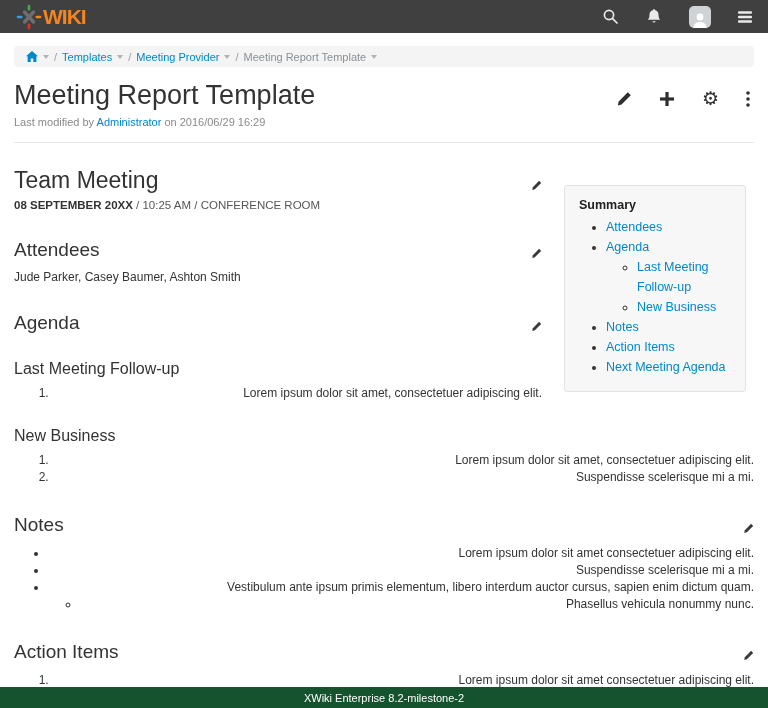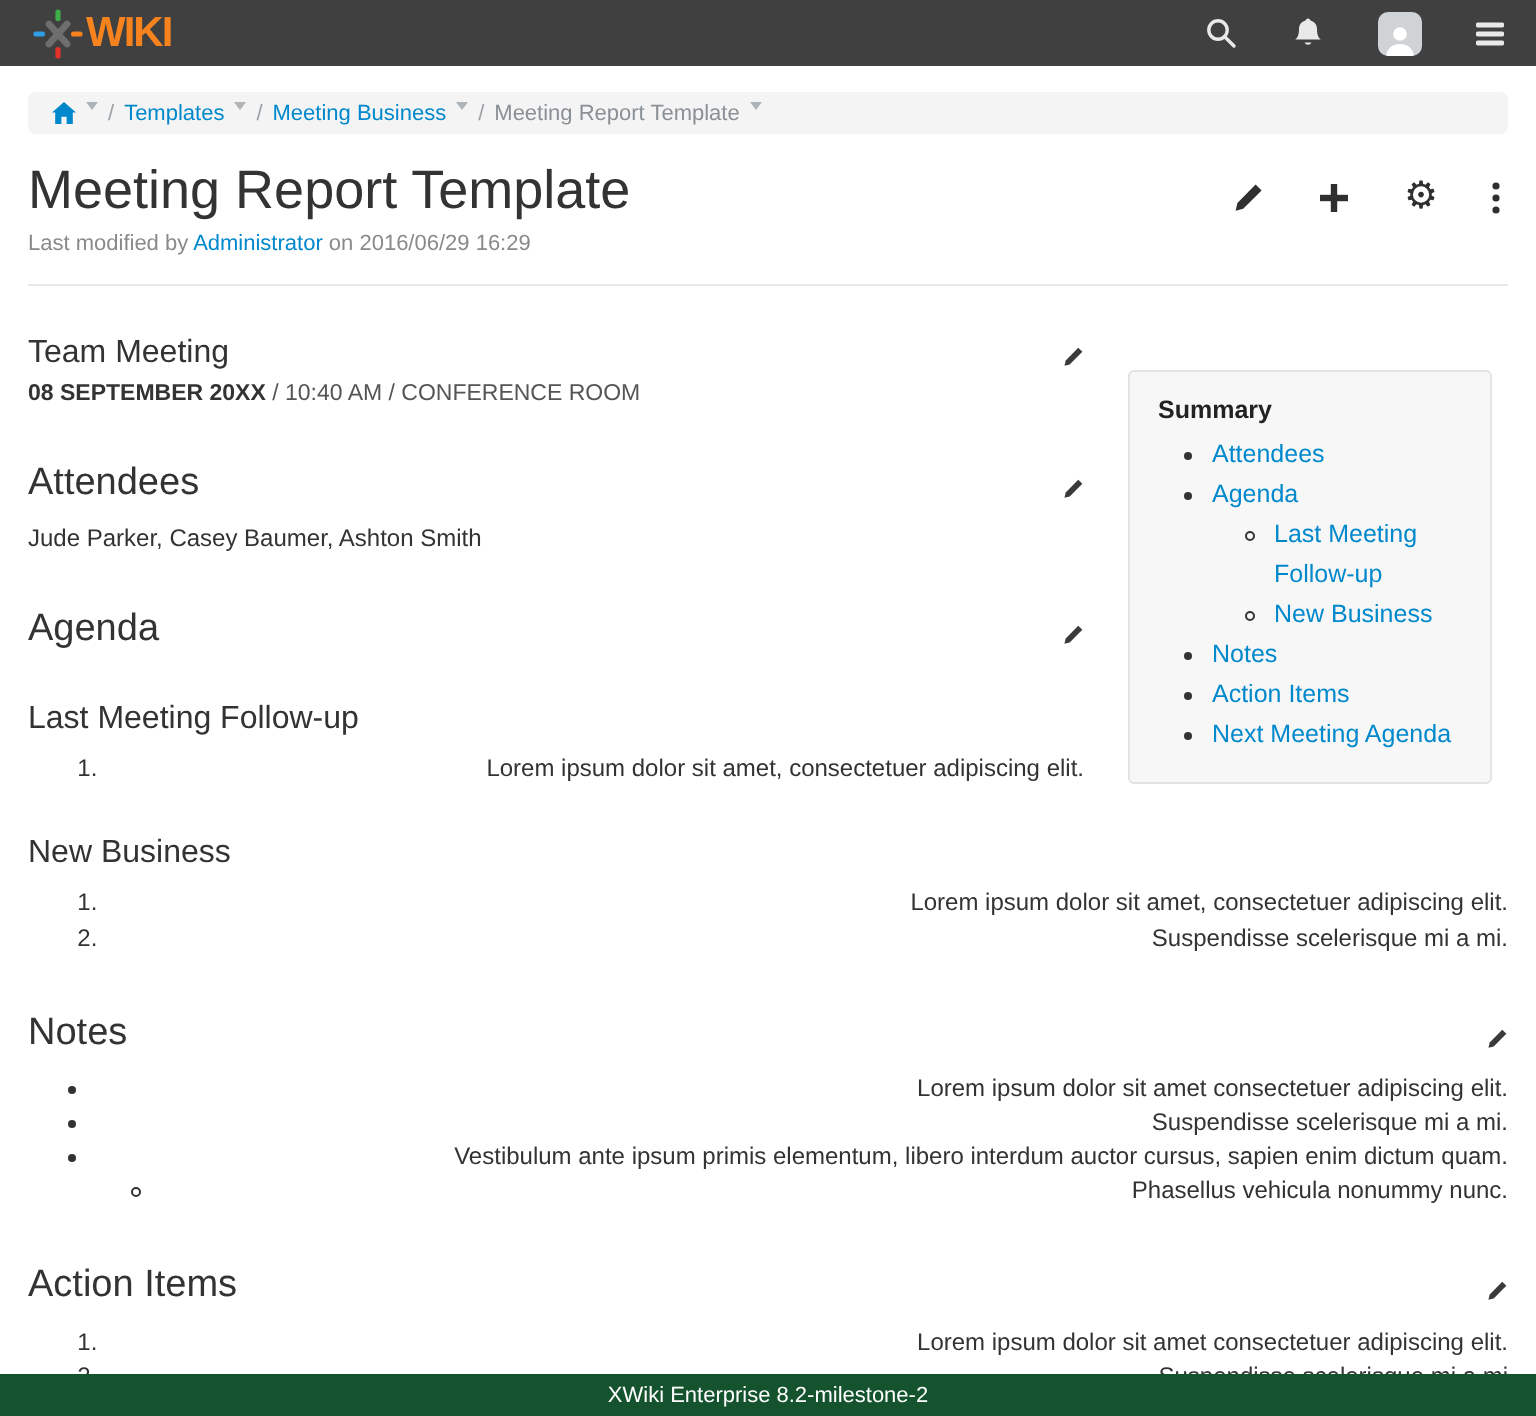--- a/index.html
+++ b/index.html
@@ -22,21 +22,21 @@
   .nav-icon{ color:#e9e9e9; display:flex; align-items:center; cursor:pointer; }
   .avatar-box{ width:22px; height:22px; background:#cfd3d6; border-radius:5px;
     display:flex; align-items:flex-end; justify-content:center; overflow:hidden; }
 
   
   .breadcrumb{
     margin:13px 14px 0; background:#f4f4f4; border-radius:4px;
     padding:5px 12px; font-size:11px; color:#92999e;
     display:flex; align-items:center; height:21px;
   }
-  .crumb{ display:flex; }
+  .crumb{ display:flex; align-items:center; }
   .crumb-sep{ margin:0 5px; color:#9aa0a5; }
   .caret{ width:0; height:0; border-left:3px solid transparent; border-right:3px solid transparent;
     border-top:4px solid #aeb4b8; margin-left:5px; display:inline-block; }
   .crumb-current{ color:#8a9096; }
 
   
   .title-row{ margin:12px 14px 0; display:flex; justify-content:space-between; align-items:flex-start; }
   .page-title{ font-size:27px; font-weight:400; color:#333; margin:0; line-height:1.25; }
   .page-actions{ display:flex; align-items:center; gap:27px; margin-top:10px; padding-right:4px; }
   .page-actions .act{ color:#2f2f2f; display:flex; align-items:center; cursor:pointer; }
@@ -47,21 +47,21 @@
   .doc{ margin:0 14px; }
   .summary-panel{
     float:right; width:182px; margin:18px 8px 14px 22px;
     background:#f7f7f7; border:1px solid #e3e3e3; border-radius:3px;
     padding:12px 6px 14px 14px; font-size:12.5px;
   }
   .summary-title{ font-weight:bold; color:#222; }
   .summary-panel ul{ margin:5px 0 0; padding-left:27px; line-height:1.6; }
   .summary-panel ul ul{ list-style:circle; padding-left:31px; margin:0; }
 
-  .h-doc1{ font-size:16px; font-weight:400; margin:24px 0 5px; line-height:1.2; }
+  .h-doc1{ font-size:23px; font-weight:400; margin:24px 0 5px; line-height:1.2; }
   .h-doc2{ font-size:19px; font-weight:400; margin:27px 0 8px; line-height:1.25; }
   .h-doc3{ font-size:16px; font-weight:400; margin:24px 0 6px; line-height:1.25; }
   .edit-pencil{ float:right; margin-top:3px; cursor:pointer; }
   .meeting-meta{ margin:0; font-size:11.5px; color:#555; }
   .meeting-meta b{ color:#333; }
   .doc p.body-text{ margin:2px 0 0; font-size:12px; color:#333; }
   .doc ol, .doc ul.notes{ margin:6px 0 0; padding-left:38px; line-height:1.42; font-size:12px; color:#333;text-align:right; }
   .doc ul.notes{ padding-left:34px; }
   .doc ul.sub{ list-style:circle; margin:0; padding-left:32px; }
   .clear{ clear:both; }
@@ -129,21 +129,21 @@
     </svg>
     <span class="caret"></span>
   </span>
   <span class="crumb-sep">/</span>
   <span class="crumb">
     <a href="#">Templates</a>
     <span class="caret"></span>
   </span>
   <span class="crumb-sep">/</span>
   <span class="crumb">
-    <a href="#">Meeting Business</a>
+    <a href="#">Meeting Provider</a>
     <span class="caret"></span>
   </span>
   <span class="crumb-sep">/</span>
   <span class="crumb">
     <span class="crumb-current">Meeting Report Template</span>
     <span class="caret"></span>
   </span>
 </nav>
 
 <div class="title-row">
@@ -197,21 +197,21 @@
 
   <h2 class="h-doc1">
     <span class="edit-pencil">
       <svg width="11" height="11" viewBox="0 0 16 16" fill="#3a3a3a">
           <path d="M11.8 1.2l3 3L5.6 13.4l-3.8 1 .9-3.9z"></path>
         </svg>
     </span>
     <span>Team Meeting</span>
   </h2>
   <p class="meeting-meta">
-    <b>08 SEPTEMBER 20XX</b><span> / 10:40 AM / CONFERENCE ROOM</span>
+    <b>08 SEPTEMBER 20XX</b><span> / 10:25 AM / CONFERENCE ROOM</span>
   </p>
 
   <h2 class="h-doc2">
     <span class="edit-pencil">
       <svg width="11" height="11" viewBox="0 0 16 16" fill="#3a3a3a">
           <path d="M11.8 1.2l3 3L5.6 13.4l-3.8 1 .9-3.9z"></path>
         </svg>
     </span>
     <span>Attendees</span>
   </h2>

